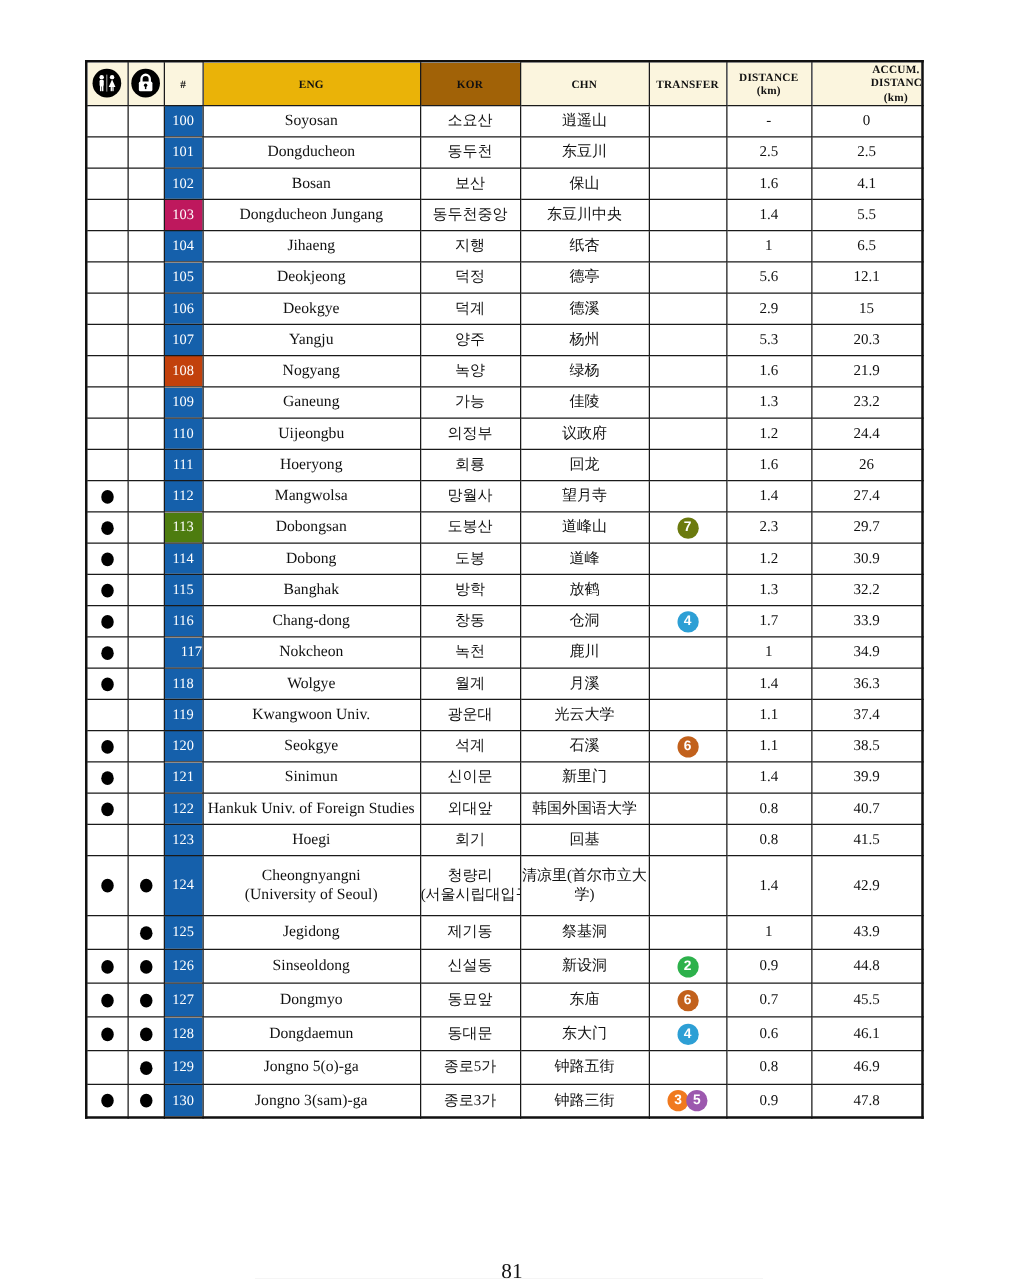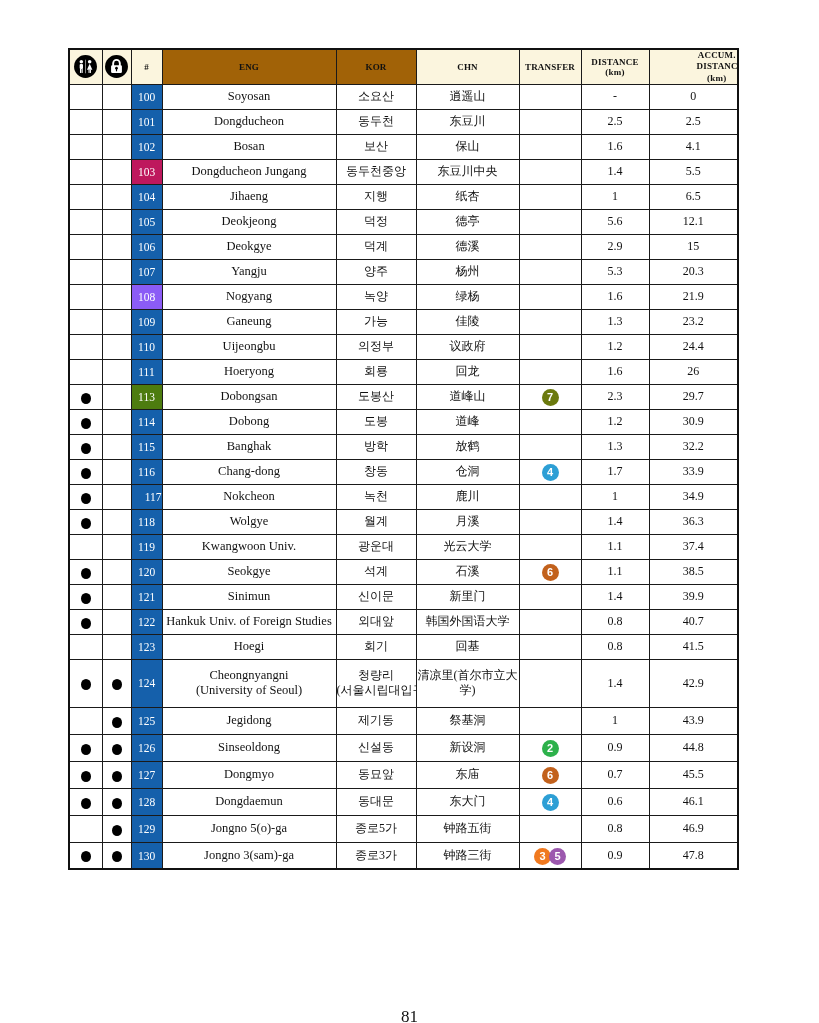--- a/index.html
+++ b/index.html
@@ -84,21 +84,21 @@
             <svg viewBox="0 0 24 24" width="25" height="25">
               <circle cx="12" cy="12" r="11" fill="#000"></circle>
               <path d="M8.8,11.5 V8.8 a3.2,3.2 0 0 1 6.4,0 V11.5" fill="none" stroke="#fff" stroke-width="1.8"></path>
               <rect x="6.8" y="10.8" width="10.4" height="7.4" rx="1.2" fill="#fff"></rect>
               <circle cx="12" cy="13.6" r="1.3" fill="#000"></circle>
               <rect x="11.45" y="14" width="1.1" height="2.6" fill="#000"></rect>
             </svg>
           </span>
         </th>
         <th style="background: rgb(251, 245, 222);">#</th>
-        <th style="background: #a16207;">ENG</th>
+        <th style="background: #eab308;">ENG</th>
         <th style="background: #a16207;">KOR</th>
         <th style="background: rgb(251, 245, 222); margin-top: 12px;">CHN</th>
         <th style="background: rgb(251, 245, 222);">TRANSFER</th>
         <th style="background: rgb(251, 245, 222);">DISTANCE (km)</th>
         <th class="accum-h" style="background: rgb(251, 245, 222); padding-left: 47px;">ACCUM.
 DISTANCE (km)</th>
       </tr>
     </thead>
     <tbody>
         <tr class="r">
@@ -185,21 +185,21 @@
           <td class="eng">Yangju</td>
           <td class="kor">양주</td>
           <td class="chn">杨州</td>
           <td></td>
           <td class="dist">5.3</td>
           <td class="accum">20.3</td>
         </tr>
         <tr class="r">
           <td></td>
           <td></td>
-          <td class="numcell" style="background: #8b5cf6;">108</td>
+          <td class="numcell" style="background: #c2410c;">108</td>
           <td class="eng">Nogyang</td>
           <td class="kor">녹양</td>
           <td class="chn">绿杨</td>
           <td></td>
           <td class="dist">1.6</td>
           <td class="accum">21.9</td>
         </tr>
         <tr class="r">
           <td></td>
           <td></td>
@@ -225,20 +225,31 @@
         <tr class="r">
           <td></td>
           <td></td>
           <td class="numcell" style="background: rgb(21, 96, 171);">111</td>
           <td class="eng">Hoeryong</td>
           <td class="kor">회룡</td>
           <td class="chn">回龙</td>
           <td></td>
           <td class="dist">1.6</td>
           <td class="accum">26</td>
+        </tr>
+        <tr class="r">
+          <td><span class="dot"></span></td>
+          <td></td>
+          <td class="numcell" style="background: rgb(21, 96, 171);">112</td>
+          <td class="eng">Mangwolsa</td>
+          <td class="kor">망월사</td>
+          <td class="chn">望月寺</td>
+          <td></td>
+          <td class="dist">1.4</td>
+          <td class="accum">27.4</td>
         </tr>
         <tr class="r">
           <td><span class="dot"></span></td>
           <td></td>
           <td class="numcell" style="background: #4d7c0f; margin-left: 48px;">113</td>
           <td class="eng">Dobongsan</td>
           <td class="kor">도봉산</td>
           <td class="chn">道峰山</td>
           <td><span class="badge" style="background: rgb(107, 122, 14);">7</span></td>
           <td class="dist">2.3</td>

